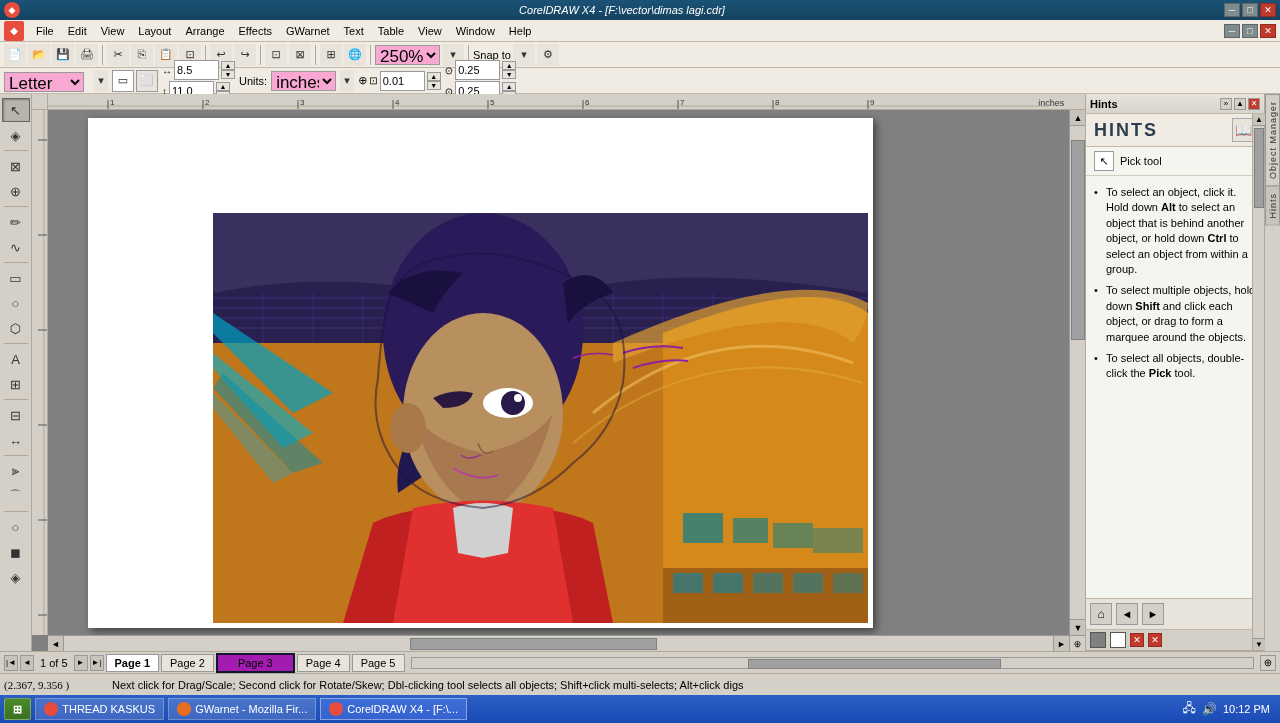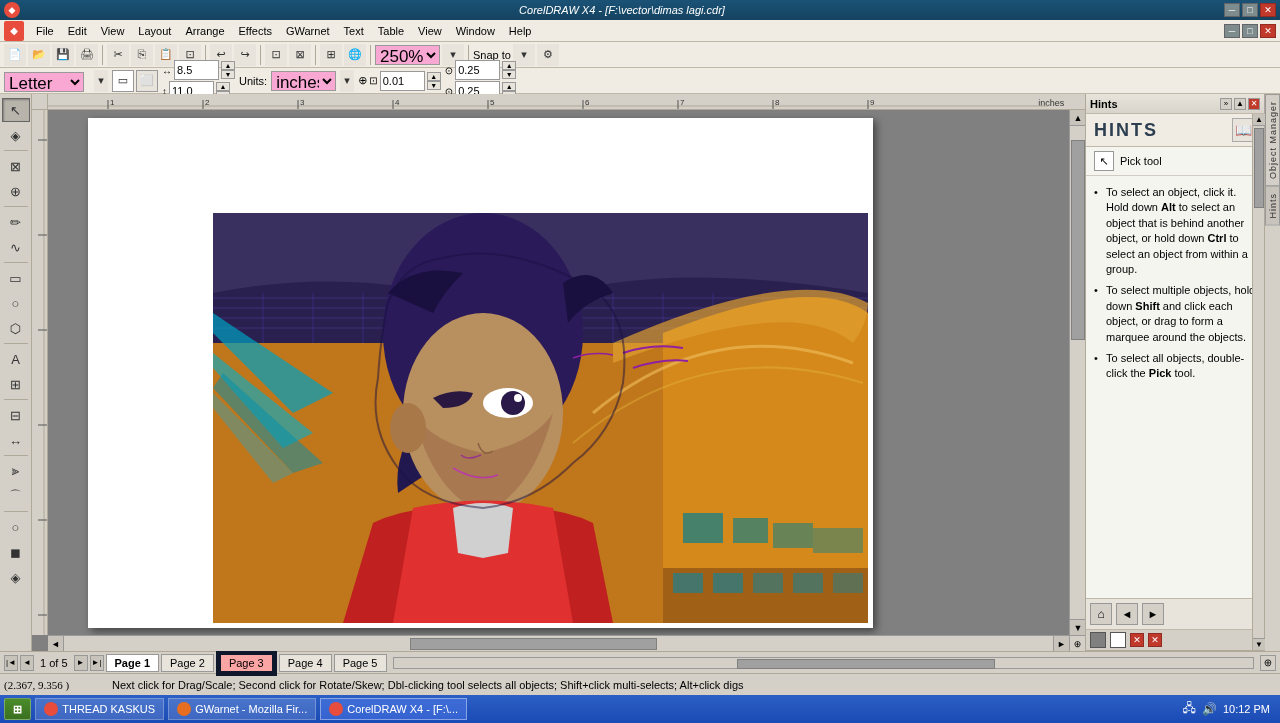--- a/index.html
+++ b/index.html
@@ -613,21 +613,21 @@
 </div>
 
 <div style="height:22px;background:#d4d0c8;border-top:1px solid #b0a898;display:flex;align-items:center;padding:0 4px;gap:2px;">
   <div style="width:14px;height:16px;background:#c8c4bc;border:1px solid #999;display:flex;align-items:center;justify-content:center;font-size:8px;cursor:pointer;">|◄</div>
   <div style="width:14px;height:16px;background:#c8c4bc;border:1px solid #999;display:flex;align-items:center;justify-content:center;font-size:8px;cursor:pointer;">◄</div>
   <span style="padding:0 4px;font-size:11px;">1 of 5</span>
   <div style="width:14px;height:16px;background:#c8c4bc;border:1px solid #999;display:flex;align-items:center;justify-content:center;font-size:8px;cursor:pointer;">►</div>
   <div style="width:14px;height:16px;background:#c8c4bc;border:1px solid #999;display:flex;align-items:center;justify-content:center;font-size:8px;cursor:pointer;">►|</div>
   <div style="padding:2px 8px;background:white;border:1px solid #999;cursor:pointer;font-size:11px;font-weight:bold;">Page 1</div>
   <div style="padding:2px 8px;background:#e8e4dc;border:1px solid #999;cursor:pointer;font-size:11px;">Page 2</div>
-  <div style="padding:2px 8px;background:#fca5a5;border:5px solid #0f172a;cursor:pointer;font-size:11px;">Page 3</div>
+  <div style="padding:2px 20px;background:#a21caf;border:2px solid #0f172a;cursor:pointer;font-size:11px;">Page 3</div>
   <div style="padding:2px 8px;background:#e8e4dc;border:1px solid #999;cursor:pointer;font-size:11px;">Page 4</div>
   <div style="padding:2px 8px;background:#e8e4dc;border:1px solid #999;cursor:pointer;font-size:11px;">Page 5</div>
   <div style="flex:1;margin:0 4px;">
     <div style="width:100%;height:12px;background:#d4d0c8;border:1px solid #999;position:relative;">
       <div style="position:absolute;left:40%;width:30%;height:10px;top:1px;background:#a0a0a0;border:1px solid #808080;cursor:pointer;"></div>
     </div>
   </div>
   <div style="width:16px;height:16px;background:#d4d0c8;border:1px solid #999;display:flex;align-items:center;justify-content:center;font-size:10px;cursor:pointer;">⊕</div>
 </div>
 

